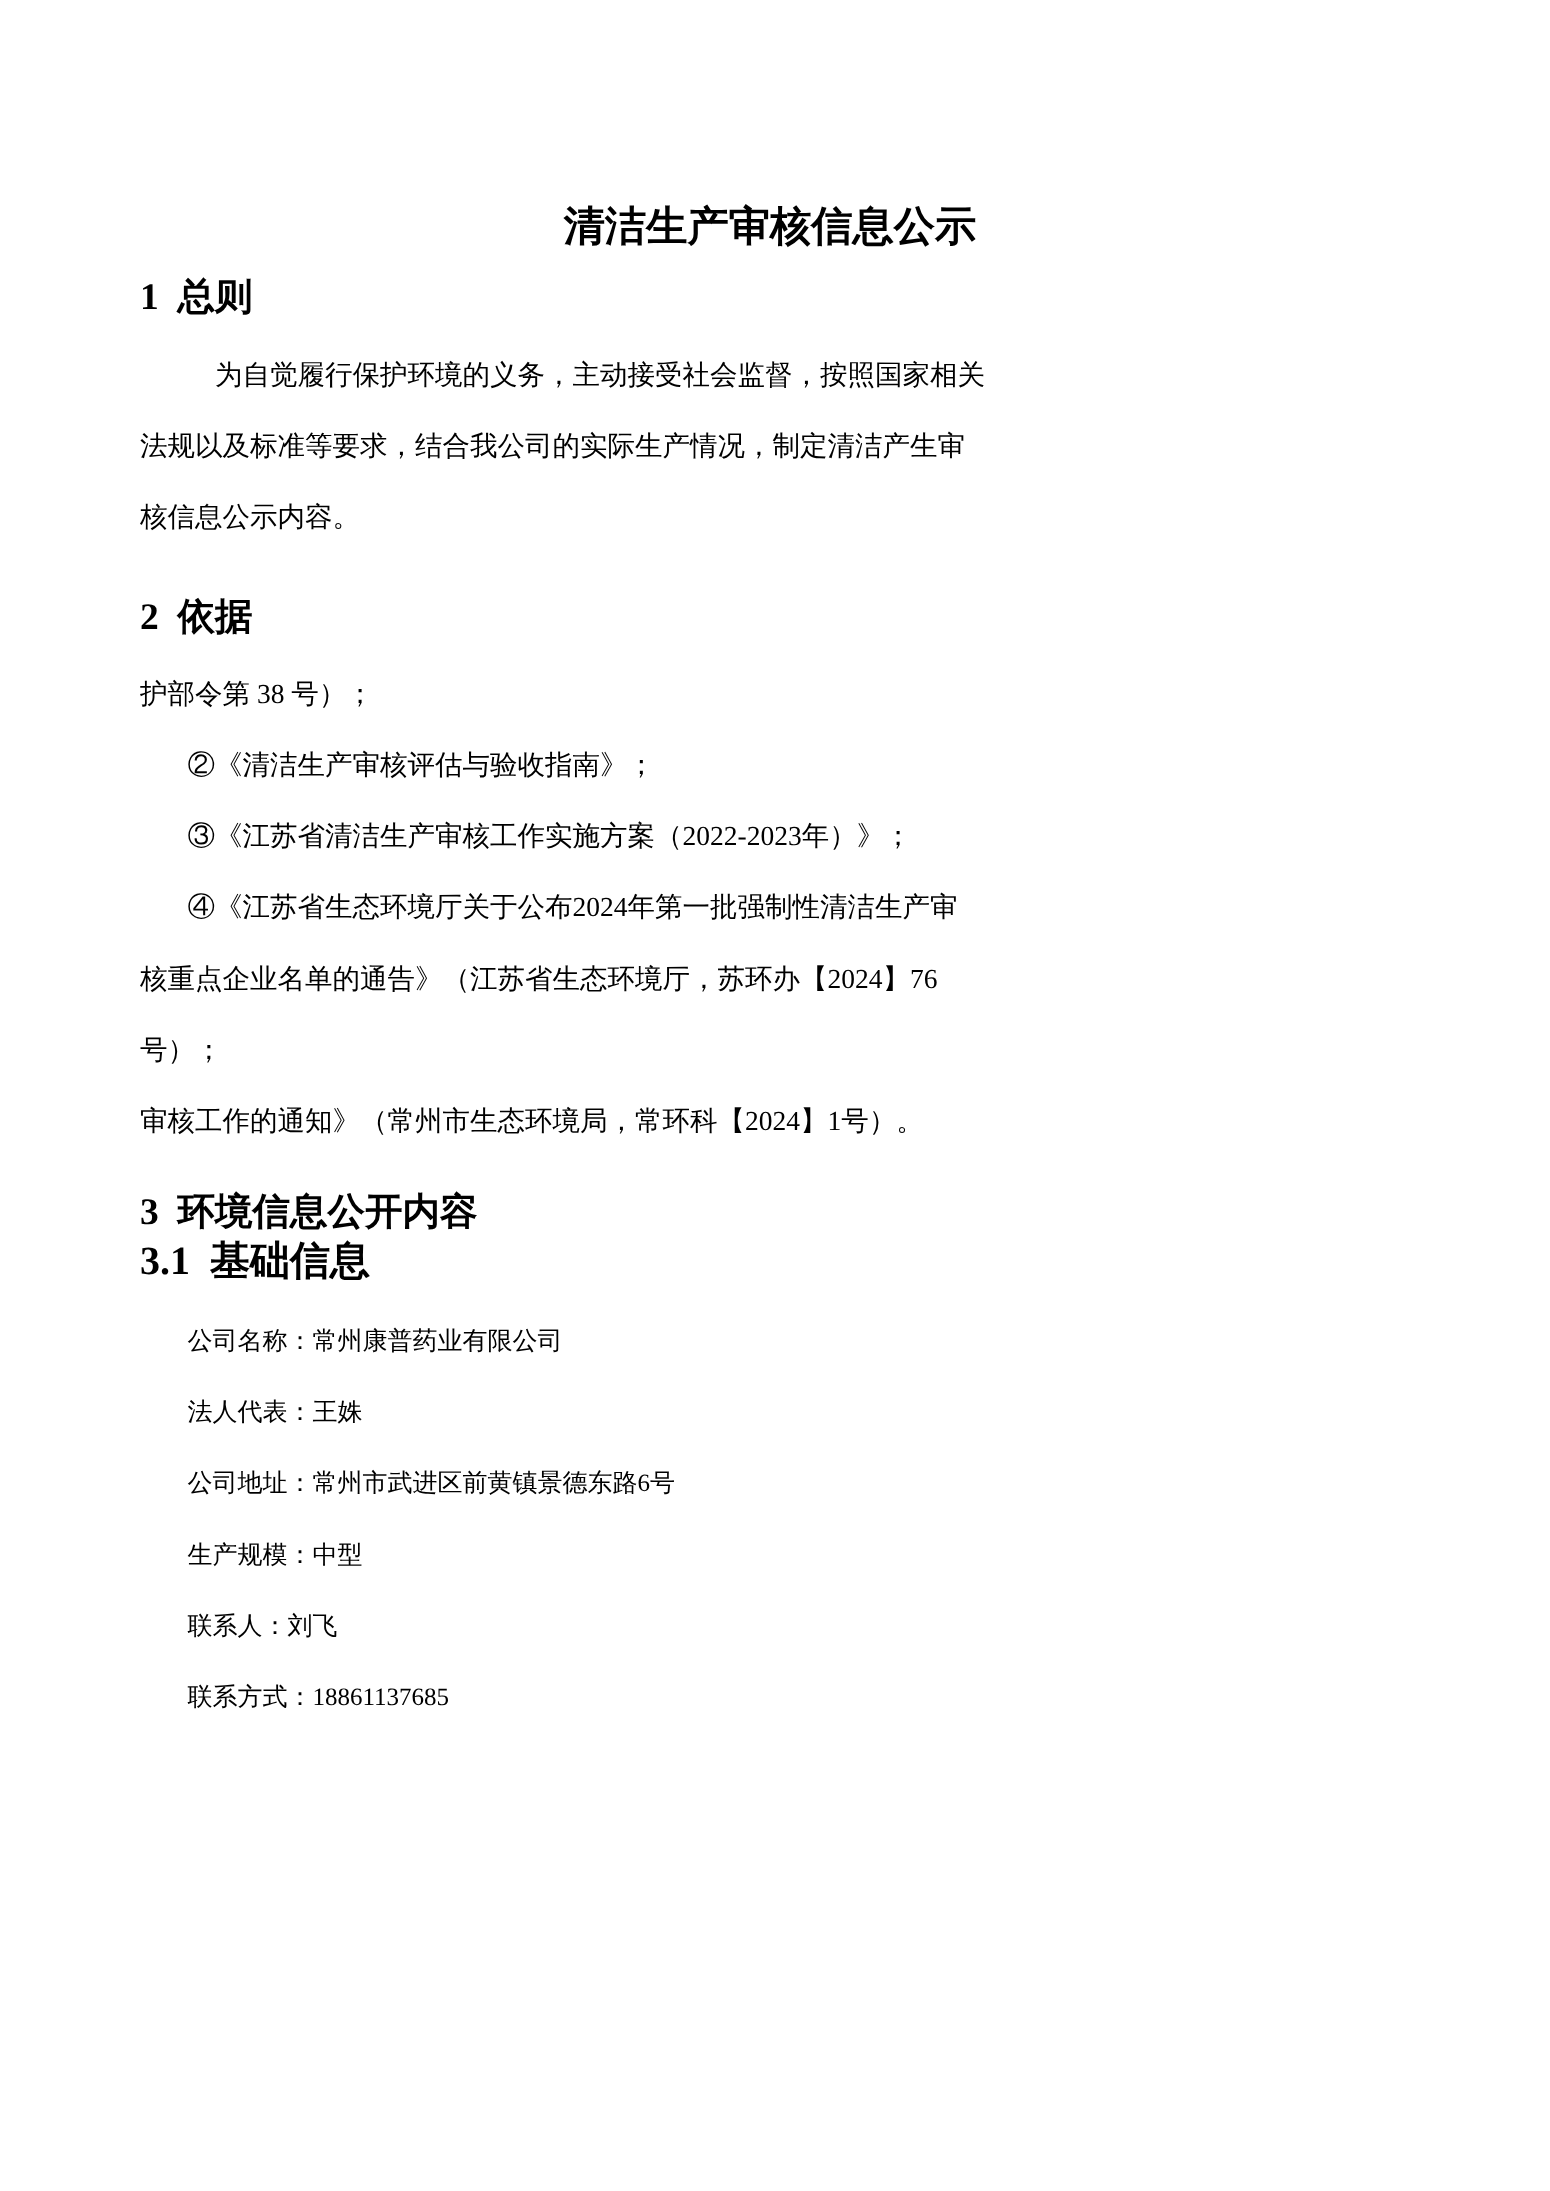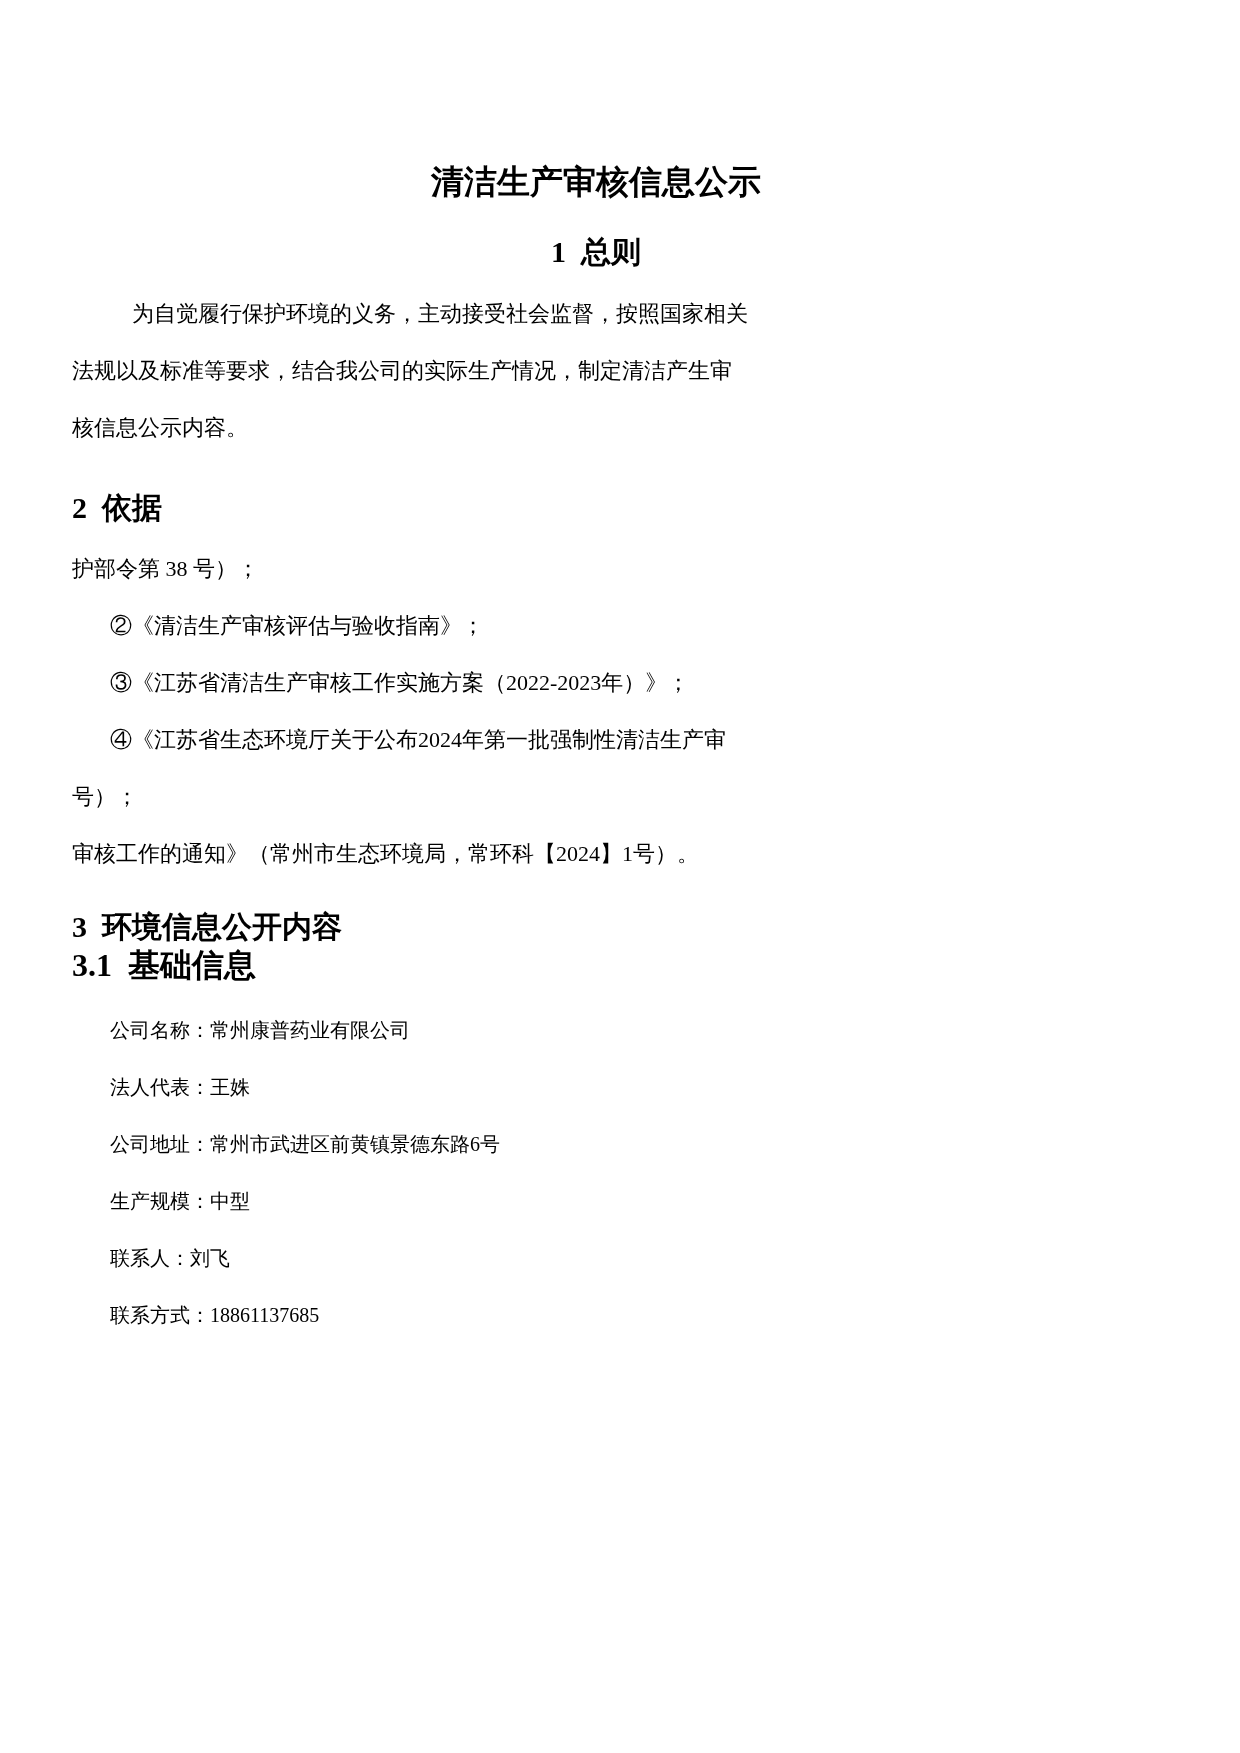--- a/index.html
+++ b/index.html
@@ -8,38 +8,38 @@
     width: 1240px;
     height: 1753px;
     background: #ffffff;
     color: #000000;
     font-family: "Liberation Serif", "DejaVu Serif", serif;
     overflow: hidden;
   }
   .page {
     width: 1240px;
     height: 1753px;
-    padding: 162px 120px 0 72px;
+    padding: 162px 120px 0 112px;
   }
   .doc-title {
     font-size: 33px;
     font-weight: bold;
     text-align: center;
     line-height: 40px;
     white-space: pre;
     margin: 0;
   }
   .h {
     font-size: 30px;
     font-weight: bold;
     line-height: 40px;
     white-space: pre;
     margin: 0;
   }
-  #h1 { margin-top: 30px; text-align: center; }
+  #h1 { margin-top: 16px; }
   #h2 { margin-top: 32px; }
   #h3 { margin-top: 25px; }
   #h31 { font-size: 32px; line-height: 36px; }
   .para { margin-top: 13px; }
   .items { margin-top: 12px; }
   .fields { margin-top: 19px; }
   .line {
     font-size: 22px;
     line-height: 57px;
     white-space: pre;
@@ -75,20 +75,21 @@
       <div class="line">护部令第 38 号）；</div>
     </div>
     <div class="item">
       <div class="line i-first">②《清洁生产审核评估与验收指南》；</div>
     </div>
     <div class="item">
       <div class="line i-first">③《江苏省清洁生产审核工作实施方案（2022-2023年）》；</div>
     </div>
     <div class="item">
       <div class="line i-first">④《江苏省生态环境厅关于公布2024年第一批强制性清洁生产审</div>
+      <div class="line">核重点企业名单的通告》（江苏省生态环境厅，苏环办【2024】76</div>
       <div class="line">号）；</div>
     </div>
     <div class="item">
       <div class="line">审核工作的通知》（常州市生态环境局，常环科【2024】1号）。</div>
     </div>
   </div>
 
   <div class="h" id="h3">3  环境信息公开内容</div>
 
   <div class="h" id="h31">3.1  基础信息</div>

